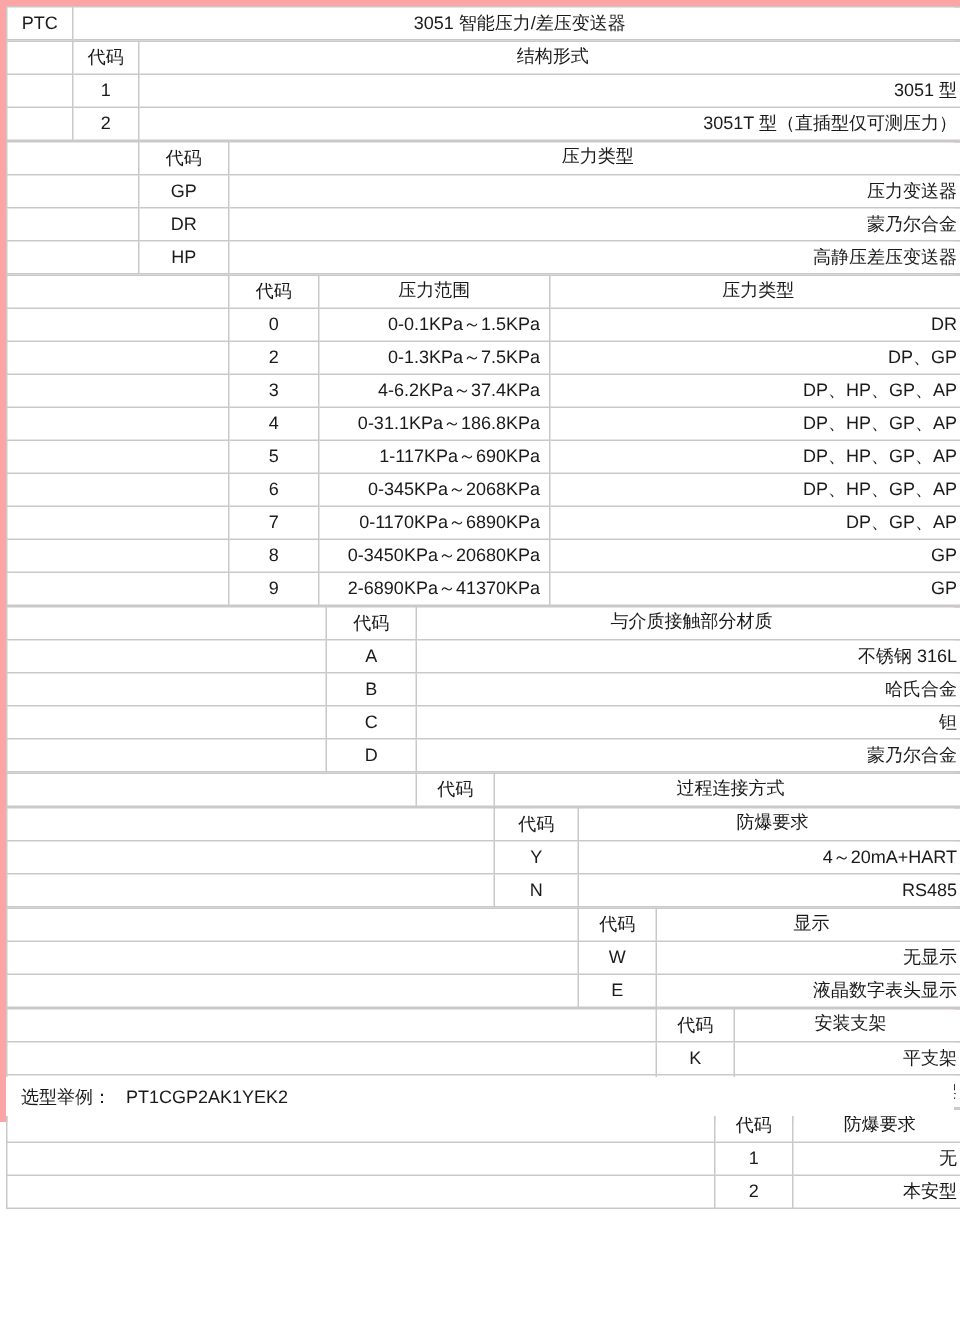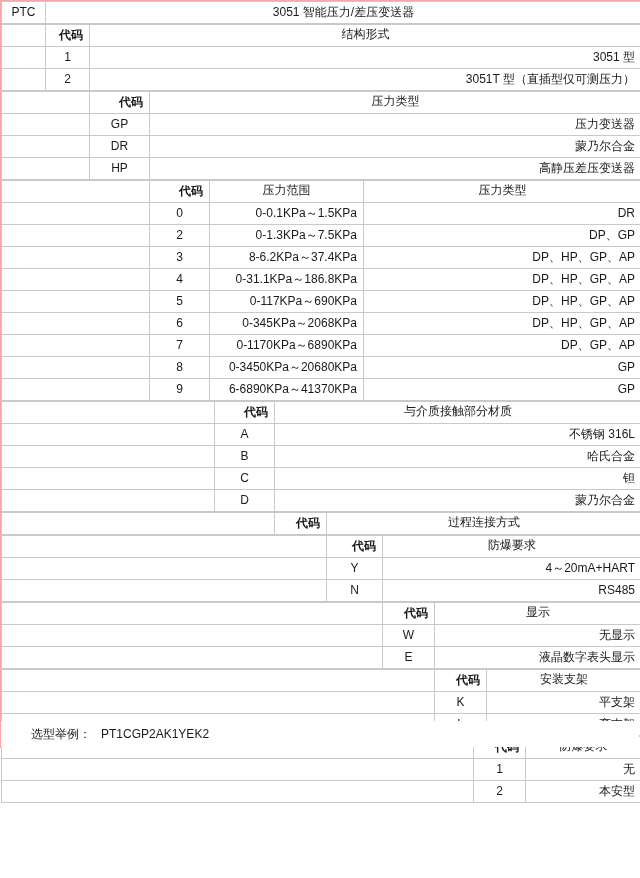--- a/index.html
+++ b/index.html
@@ -13,21 +13,21 @@
     font-family: "Liberation Sans", sans-serif;
     font-size: 12px;
     color: #1a1a1a;
     -webkit-font-smoothing: antialiased;
   }
   .sheet {
     position: relative;
     width: 640px;
     height: 748px;
     box-sizing: border-box;
-    border: 1px solid #fca5a5;
+    border: 4px solid #fca5a5;
     background: #fff;
   }
   table.grid {
     border-collapse: collapse;
     width: 100%;
     table-layout: fixed;
   }
   table.grid td {
     border: 1px solid #c9c9c9;
     height: 21px;
@@ -37,22 +37,22 @@
     line-height: 15px;
     background: #ffffff;
   }
   td.empty {
     border: none;
     background: transparent;
     padding: 0;
   }
   td.code-head {
     background: #d9d9d9;
-    text-align: right;
-    font-weight: bold;
+    text-align: center;
+    font-weight: normal;
   }
   td.title-head {
     background: #d9d9d9;
     text-align: center;
     font-family: Liberation Mono, monospace;
   }
   td.code-cell {
     background: #efefef;
     text-align: center;
   }
@@ -79,21 +79,20 @@
     width: 100%;
     height: 26px;
     line-height: 26px;
     font-size: 12px;
     padding-left: 10px;
     box-sizing: border-box;
     background: #ffffff;
   }
   .footer .label {
     display: inline-block;
-    margin-left: 20px;
   }
   .footer .value {
     display: inline-block;
     margin-left: 10px;
   }
 </style>
 </head>
 <body>
 
 <div class="sheet">
@@ -188,33 +187,33 @@
     </tr>
     <tr>
       <td class="empty"></td>
       <td class="code-cell">2</td>
       <td class="val-cell">0-1.3KPa～7.5KPa</td>
       <td class="val-cell">DP、GP</td>
     </tr>
     <tr>
       <td class="empty"></td>
       <td class="code-cell">3</td>
-      <td class="val-cell">8-6.2KPa～37.4KPa</td>
+      <td class="val-cell">4-6.2KPa～37.4KPa</td>
       <td class="val-cell">DP、HP、GP、AP</td>
     </tr>
     <tr>
       <td class="empty"></td>
       <td class="code-cell">4</td>
       <td class="val-cell">0-31.1KPa～186.8KPa</td>
       <td class="val-cell">DP、HP、GP、AP</td>
     </tr>
     <tr>
       <td class="empty"></td>
       <td class="code-cell">5</td>
-      <td class="val-cell">0-117KPa～690KPa</td>
+      <td class="val-cell">1-117KPa～690KPa</td>
       <td class="val-cell">DP、HP、GP、AP</td>
     </tr>
     <tr>
       <td class="empty"></td>
       <td class="code-cell">6</td>
       <td class="val-cell">0-345KPa～2068KPa</td>
       <td class="val-cell">DP、HP、GP、AP</td>
     </tr>
     <tr>
       <td class="empty"></td>
@@ -224,21 +223,21 @@
     </tr>
     <tr>
       <td class="empty"></td>
       <td class="code-cell">8</td>
       <td class="val-cell">0-3450KPa～20680KPa</td>
       <td class="val-cell">GP</td>
     </tr>
     <tr>
       <td class="empty"></td>
       <td class="code-cell">9</td>
-      <td class="val-cell">6-6890KPa～41370KPa</td>
+      <td class="val-cell">2-6890KPa～41370KPa</td>
       <td class="val-cell">GP</td>
     </tr>
   </tbody>
     </table>
 
   <table class="grid">
     <colgroup>
       <col style="width:213px">
         <col style="width:60px">
         <col style="width:367px">

